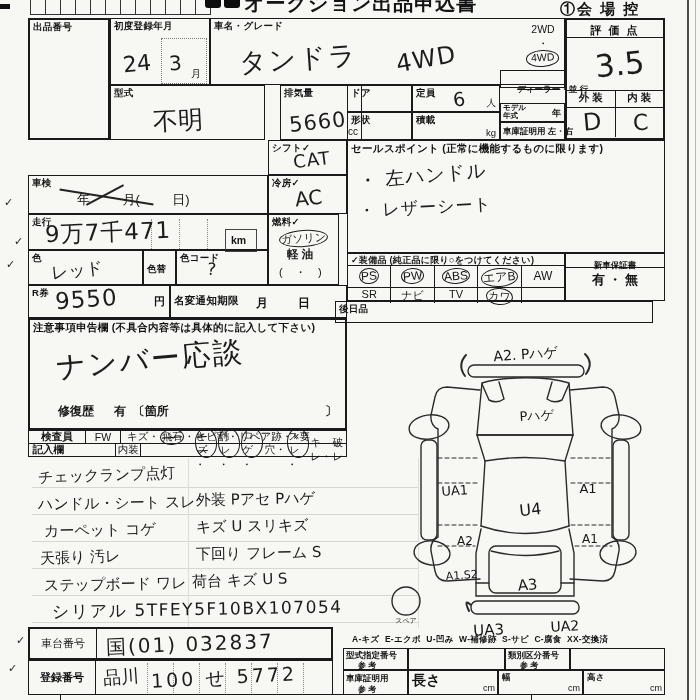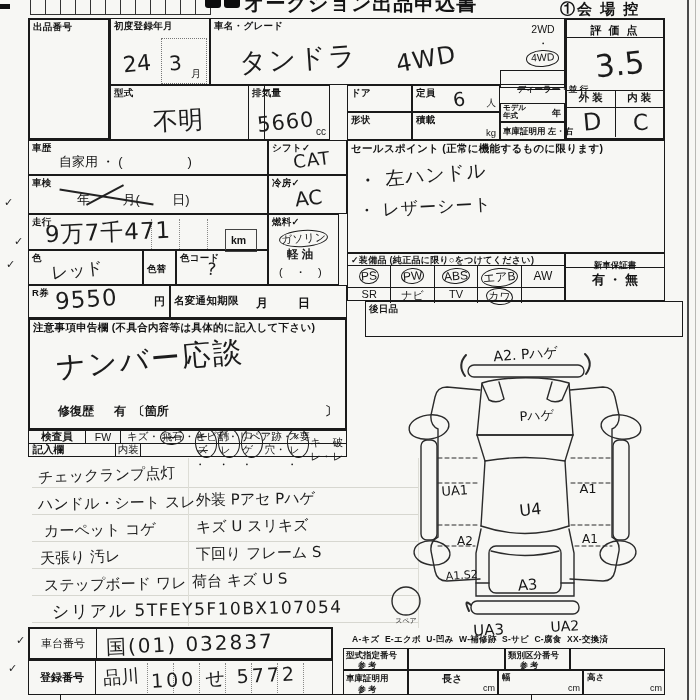--- a/index.html
+++ b/index.html
@@ -85,21 +85,21 @@
     </div>
     <div style="position:absolute;left:48px;top:86px;width:1.3px;height:31px;background:#1a1a1a;"></div>
     <span class="hand" style="left:16px;top:88px;font-size:24px;transform:rotate(-5deg);">D</span>
     <span class="hand" style="left:66px;top:90px;font-size:22px;transform:rotate(-4deg);">C</span>
   </div>
 
   <div class="cell" style="left:110px;top:85px;width:155px;height:55px;">
     <span class="lbl">型式</span>
     <span class="hand" style="left:42px;top:18px;font-size:25px;transform:rotate(-3deg);">不明</span>
   </div>
-  <div class="cell" style="left:248px;top:85px;width:82px;height:55px;">
+  <div class="cell" style="left:280px;top:85px;width:82px;height:55px;">
     <span class="lbl">排気量</span>
     <span class="hand" style="left:8px;top:24px;font-size:21px;transform:rotate(-6deg);letter-spacing:1px;">5660</span>
     <span class="pr" style="right:3px;bottom:2px;font-size:10px;">cc</span>
   </div>
 
   <div class="cell" style="left:347px;top:85px;width:65px;height:27px;">
     <span class="lbl">ドア</span>
   </div>
   <div class="cell" style="left:412px;top:85px;width:88px;height:27px;">
     <span class="lbl">定員</span>
@@ -121,24 +121,20 @@
   </div>
   <div class="cell" style="left:500px;top:103px;width:65px;height:19px;">
     <span class="pr" style="left:2px;top:0;font-size:7.5px;font-weight:700;line-height:1.1;">モデル
 年式</span>
     <span class="pr" style="right:3px;bottom:1px;font-size:9px;font-weight:700;">年</span>
   </div>
   <div class="cell" style="left:500px;top:122px;width:65px;height:18px;">
     <span class="pr" style="left:2px;top:3px;font-size:8.5px;font-weight:700;">車庫証明用 左・右</span>
   </div>
 
-  <div class="cell" style="left:28px;top:140px;width:240px;height:35px;">
-    <span class="lbl">車歴</span>
-    <span class="pr" style="left:30px;top:12px;font-size:13px;">自家用 ・ (                  )</span>
-  </div>
   <div class="cell" style="left:268px;top:140px;width:79px;height:35px;">
     <span class="lbl">シフト✓</span>
     <span class="hand" style="left:24px;top:8px;font-size:18px;transform:rotate(-7deg);letter-spacing:1px;">CAT</span>
   </div>
 
   <div class="cell" style="left:347px;top:140px;width:318px;height:113px;">
     <span class="lbl" style="font-size:10.5px;">セールスポイント (正常に機能するものに限ります)</span>
     <span class="hand" style="left:10px;top:22px;font-size:19px;transform:rotate(-5deg);letter-spacing:1px;">・ 左ハンドル</span>
     <span class="hand" style="left:10px;top:55px;font-size:17px;transform:rotate(-3deg);letter-spacing:1px;">・ レザーシート</span>
   </div>
@@ -210,21 +206,21 @@
       <div style="flex:1;border-right:1.1px solid #1a1a1a;text-align:center;font-size:11px;"><span class="circ2" style="transform:rotate(5deg);">カワ</span></div>
       <div style="flex:1;text-align:center;font-size:11px;"></div>
     </div>
   </div>
   <div class="cell" style="left:565px;top:253px;width:100px;height:48px;">
     <div style="position:absolute;left:0;top:0;width:100%;height:13px;border-bottom:1.1px solid #1a1a1a;text-align:center;">
       <span class="lblc" style="position:static;font-size:8.5px;">新車保証書</span>
     </div>
     <div style="position:absolute;left:0;top:17px;width:100%;text-align:center;font-size:13px;font-weight:700;">有 ・ 無</div>
   </div>
-  <div class="cell" style="left:365px;top:301px;width:318px;height:36px;">
+  <div class="cell" style="left:335px;top:301px;width:318px;height:22px;">
     <span class="lbl">後日品</span>
   </div>
 
   <div class="cell thick" style="left:28px;top:318px;width:319px;height:112px;">
     <span class="lbl" style="font-size:10.5px;">注意事項申告欄 (不具合内容等は具体的に記入して下さい)</span>
     <span class="hand" style="left:26px;top:20px;font-size:29px;transform:rotate(-5deg);letter-spacing:2px;">ナンバー応談</span>
     <span class="pr" style="left:28px;bottom:8px;font-size:12px;font-weight:700;">修復歴      有  〔箇所</span>
     <span class="pr" style="right:8px;bottom:8px;font-size:12px;font-weight:700;">〕</span>
   </div>
 
@@ -299,21 +295,21 @@
   <div class="cell" style="left:505px;top:648px;width:65px;height:22px;">
     <span class="lblc" style="left:2px;top:1px;font-size:8.5px;">類別区分番号</span>
     <span class="lblc" style="left:14px;top:11px;font-size:8px;">参 考</span>
   </div>
   <div class="cell" style="left:570px;top:648px;width:95px;height:22px;"></div>
   <div class="cell" style="left:343px;top:670px;width:65px;height:25px;">
     <span class="lblc" style="left:2px;top:2px;font-size:8.5px;">車庫証明用</span>
     <span class="lblc" style="left:14px;top:13px;font-size:8px;">参 考</span>
   </div>
   <div class="cell" style="left:408px;top:670px;width:90px;height:25px;">
-    <span class="lbl" style="font-size:10px;margin-left:30px;">長さ</span>
+    <span class="lbl" style="font-size:14px;">長さ</span>
     <span class="pr" style="right:2px;bottom:1px;font-size:9px;">cm</span>
   </div>
   <div class="cell" style="left:498px;top:670px;width:85px;height:25px;">
     <span class="lbl" style="font-size:8.5px;">幅</span>
     <span class="pr" style="right:2px;bottom:1px;font-size:9px;">cm</span>
   </div>
   <div class="cell" style="left:583px;top:670px;width:82px;height:25px;">
     <span class="lbl" style="font-size:8.5px;">高さ</span>
     <span class="pr" style="right:2px;bottom:1px;font-size:9px;">cm</span>
   </div>

